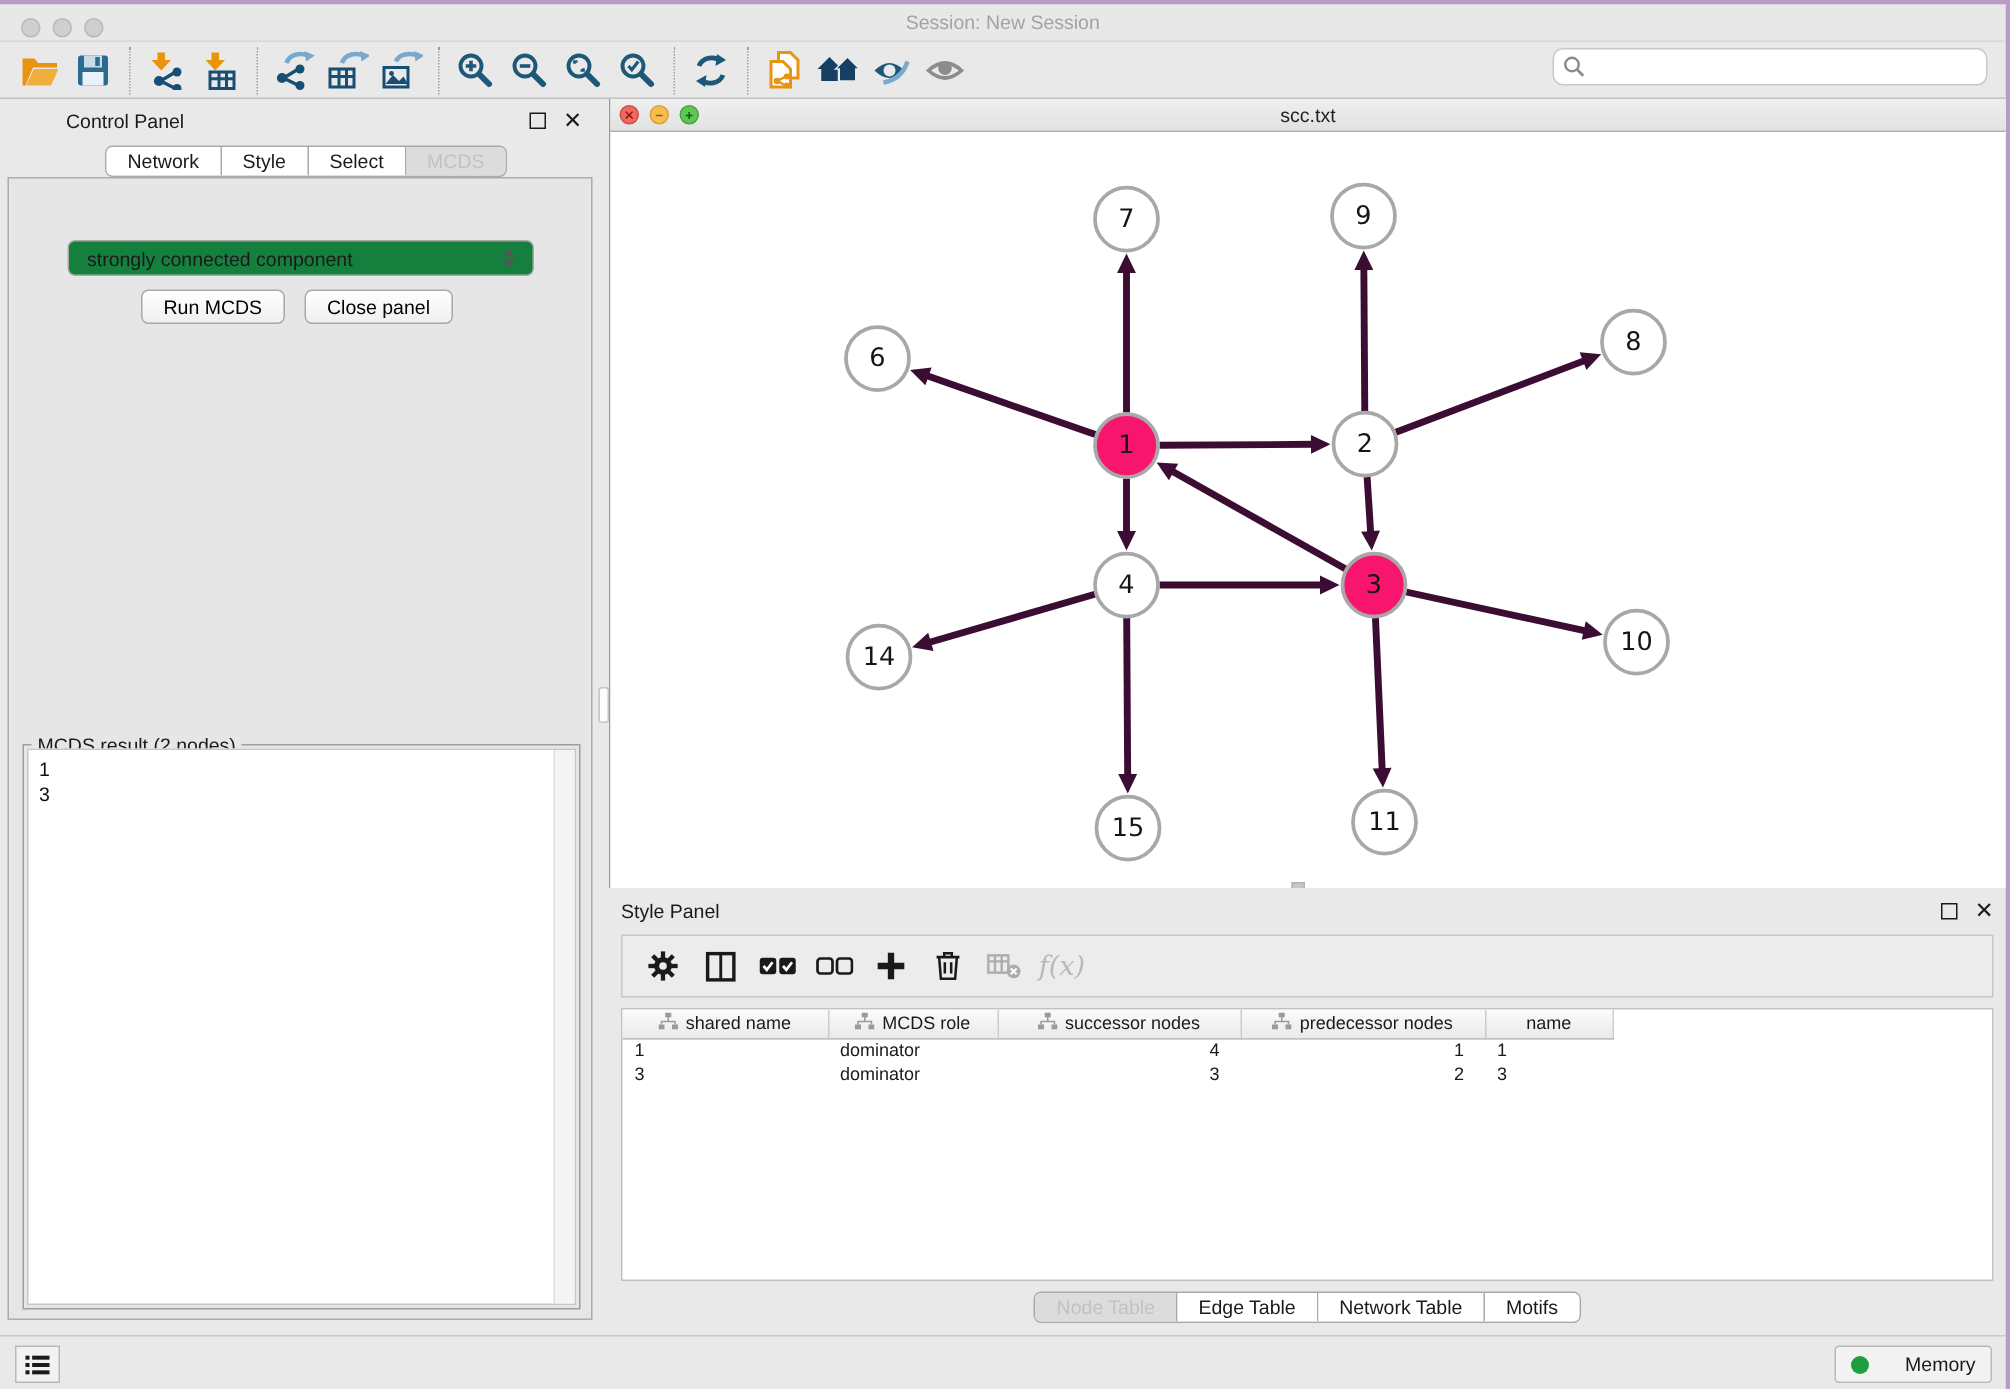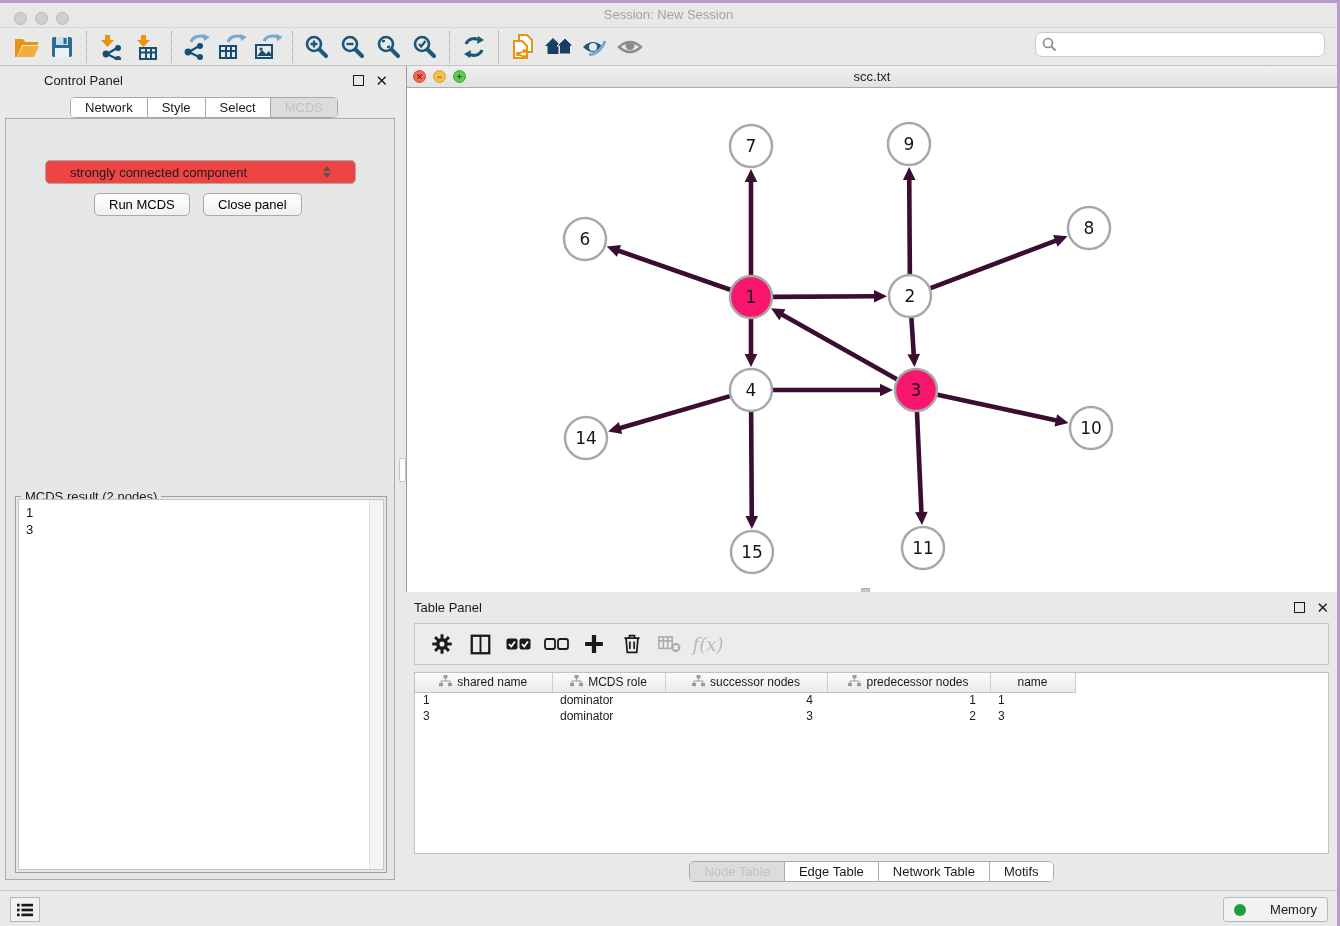--- a/index.html
+++ b/index.html
@@ -30,21 +30,21 @@
   .panel-header .spacer { flex:1; }
   .float-icon { width:11px; height:11px; border:1.5px solid #1a1a1a; display:inline-block; margin-right:11px; cursor:pointer; }
   .close-x { font-weight:bold; font-size:15px; color:#1a1a1a; cursor:pointer; line-height:11px; }
   .seg-tabs { display:flex; border:1px solid #A9A9A9; border-radius:5px; overflow:hidden; background:#fff; height:21px; }
   .seg-tab { padding:0 14px; line-height:19px; font-size:13px; background:#fff; border-right:1px solid #A9A9A9; cursor:pointer; white-space:nowrap; }
   .seg-tab:last-child { border-right:none; }
   .seg-tab.disabled-active { background:#DCDCDC; color:#C2C2C2;text-align:center; }
   .cp-tabs { left:70px; top:31px; }
   .cp-box { left:5px; top:52px; width:390px; height:762px; background:#E6E6E6; border:1px solid #ACACAC; }
   .opt-label { width:100%; text-align:center; top:20px; font-size:13px; }
-  .dropdown { left:39px; top:41px; width:311px; height:24px; background:#ef4444; border:1px solid #A9A9A9; border-radius:5px; display:flex; align-items:center; padding:0 24px; cursor:pointer;gap:20px; }
+  .dropdown { left:39px; top:41px; width:311px; height:24px; background:#15803d; border:1px solid #A9A9A9; border-radius:5px; display:flex; align-items:center; padding:0 12px; cursor:pointer;gap:20px; }
   .dropdown .dd-label { flex:1; font-size:13px; }
   .stepper { display:flex; flex-direction:column; gap:2px; }
   .stepper i { width:0; height:0; border-left:4px solid transparent; border-right:4px solid transparent; display:block; }
   .stepper .up { border-bottom:5px solid #555; }
   .stepper .dn { border-top:5px solid #555; }
   .btn { height:23px; background:linear-gradient(#FFFFFF,#F0F0F0); border:1px solid #A9A9A9; border-radius:5px; font-size:13px; padding:0 14px; cursor:pointer; font-family:inherit; }
   .run-btn { left:88px; top:74px; }
   .close-btn { left:197px; top:74px; }
   .result-group { left:9px; top:377px; width:372px; height:377px; border:1px solid #9E9E9E; background:#E6E6E6; }
   .result-title { position:absolute; top:-8px; left:5px; background:#E6E6E6; padding:0 4px; font-size:13px; }
@@ -402,21 +402,21 @@
           <circle cx="512" cy="460" r="21" fill="#FFFFFF" stroke="#A8A8A8" stroke-width="2.5"></circle>
           <text x="512" y="460" text-anchor="middle" dominant-baseline="central" font-size="17" fill="#151515" font-family="&quot;DejaVu Sans&quot;,sans-serif">11</text>
         </g>
       </svg>
   </div>
 </div>
 <div class="abs net-resize-handle"></div>
 
 <div class="abs table-panel">
   <div class="tp-header">
-    <span class="panel-title">Table Panel</span>
+    <span class="panel-title">Style Panel</span>
     <span class="spacer" style="flex:1"></span>
     <span class="float-icon"></span>
     <span class="close-x">✕</span>
   </div>
   <div class="tp-toolbar">
     <span class="tp-tbtn">
       <svg width="22" height="22" viewBox="0 0 26 26">
           <g fill="#1a1a1a">
             <g id="teeth">
               <rect x="11.3" y="1.5" width="3.4" height="6"></rect>

